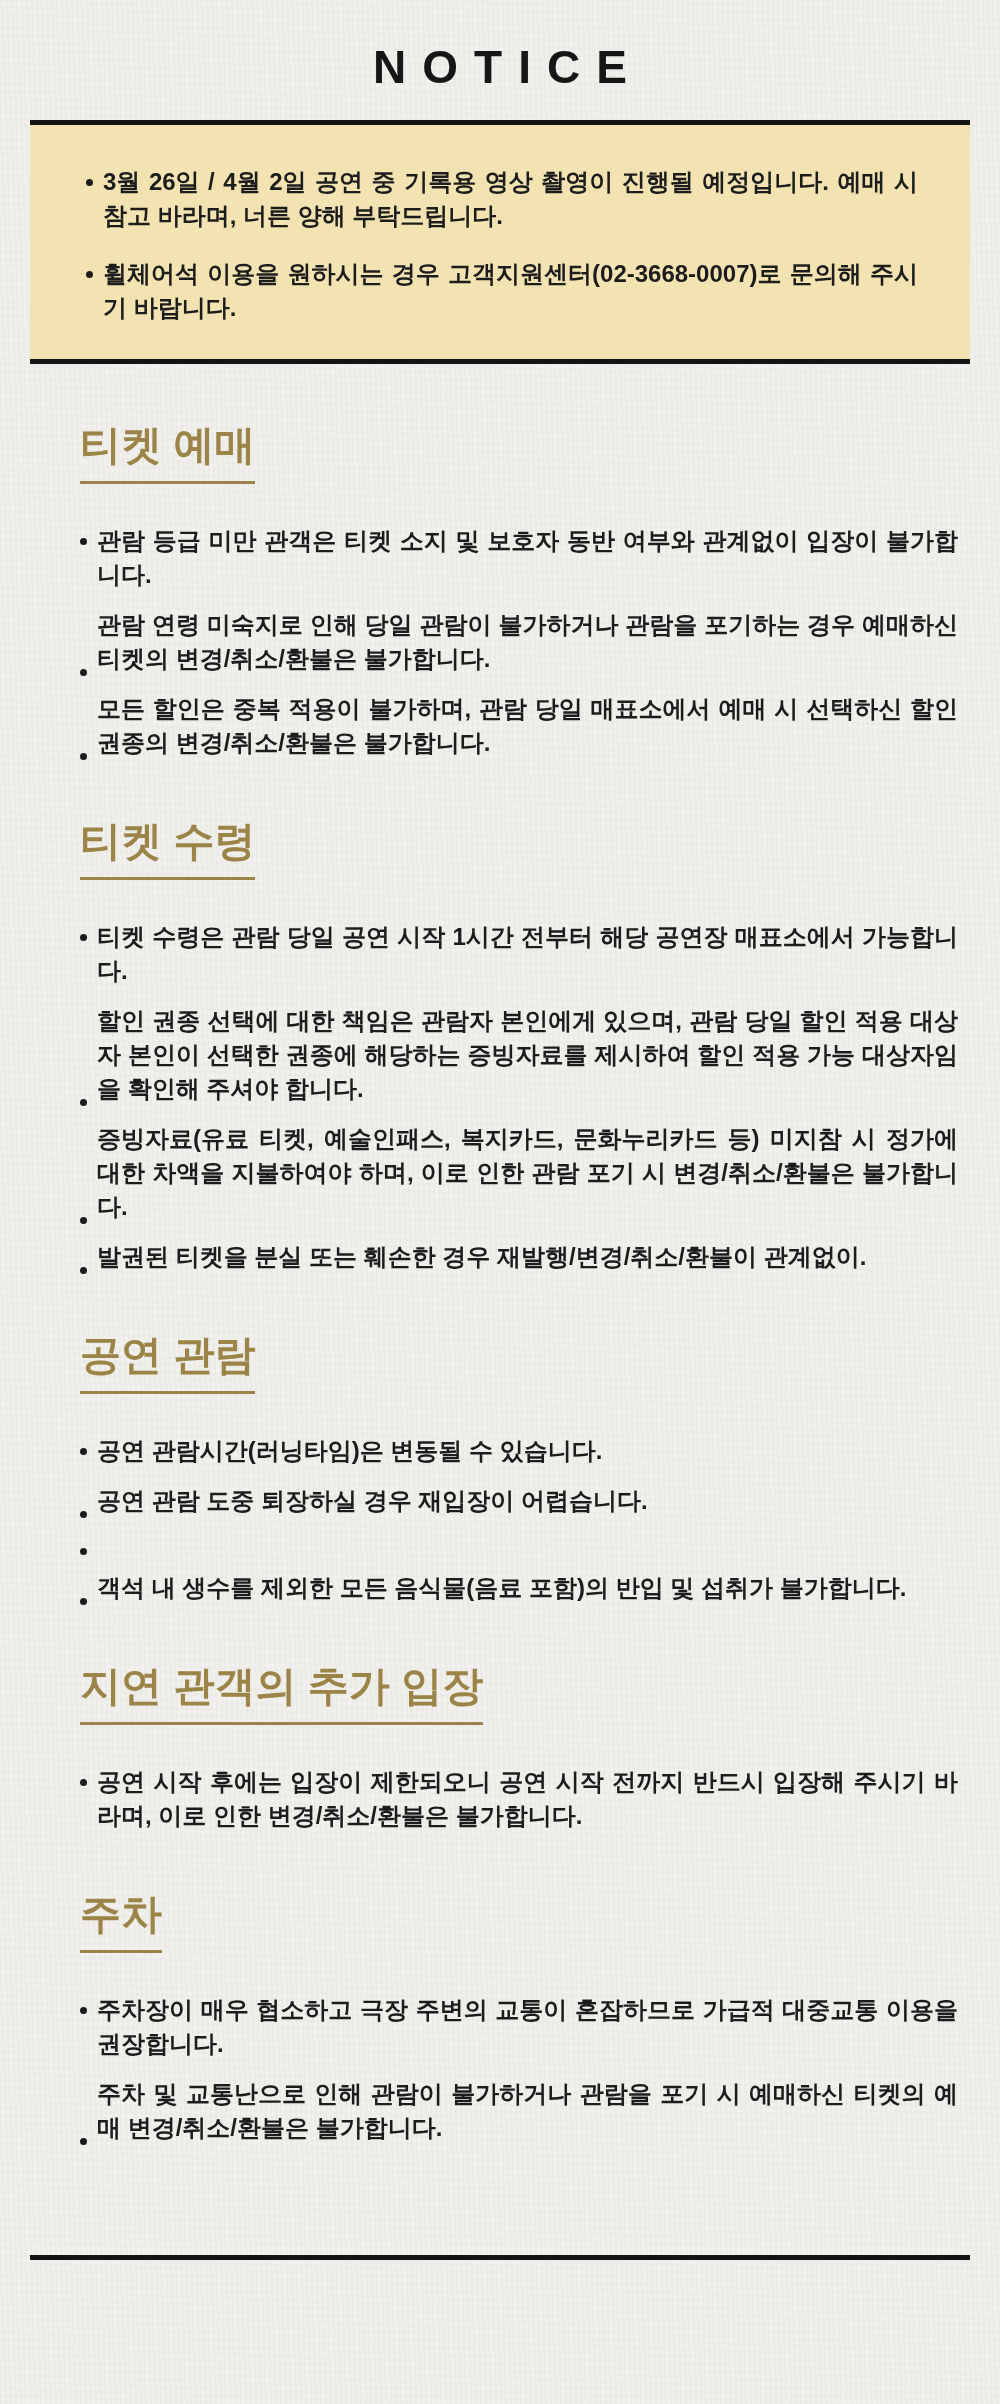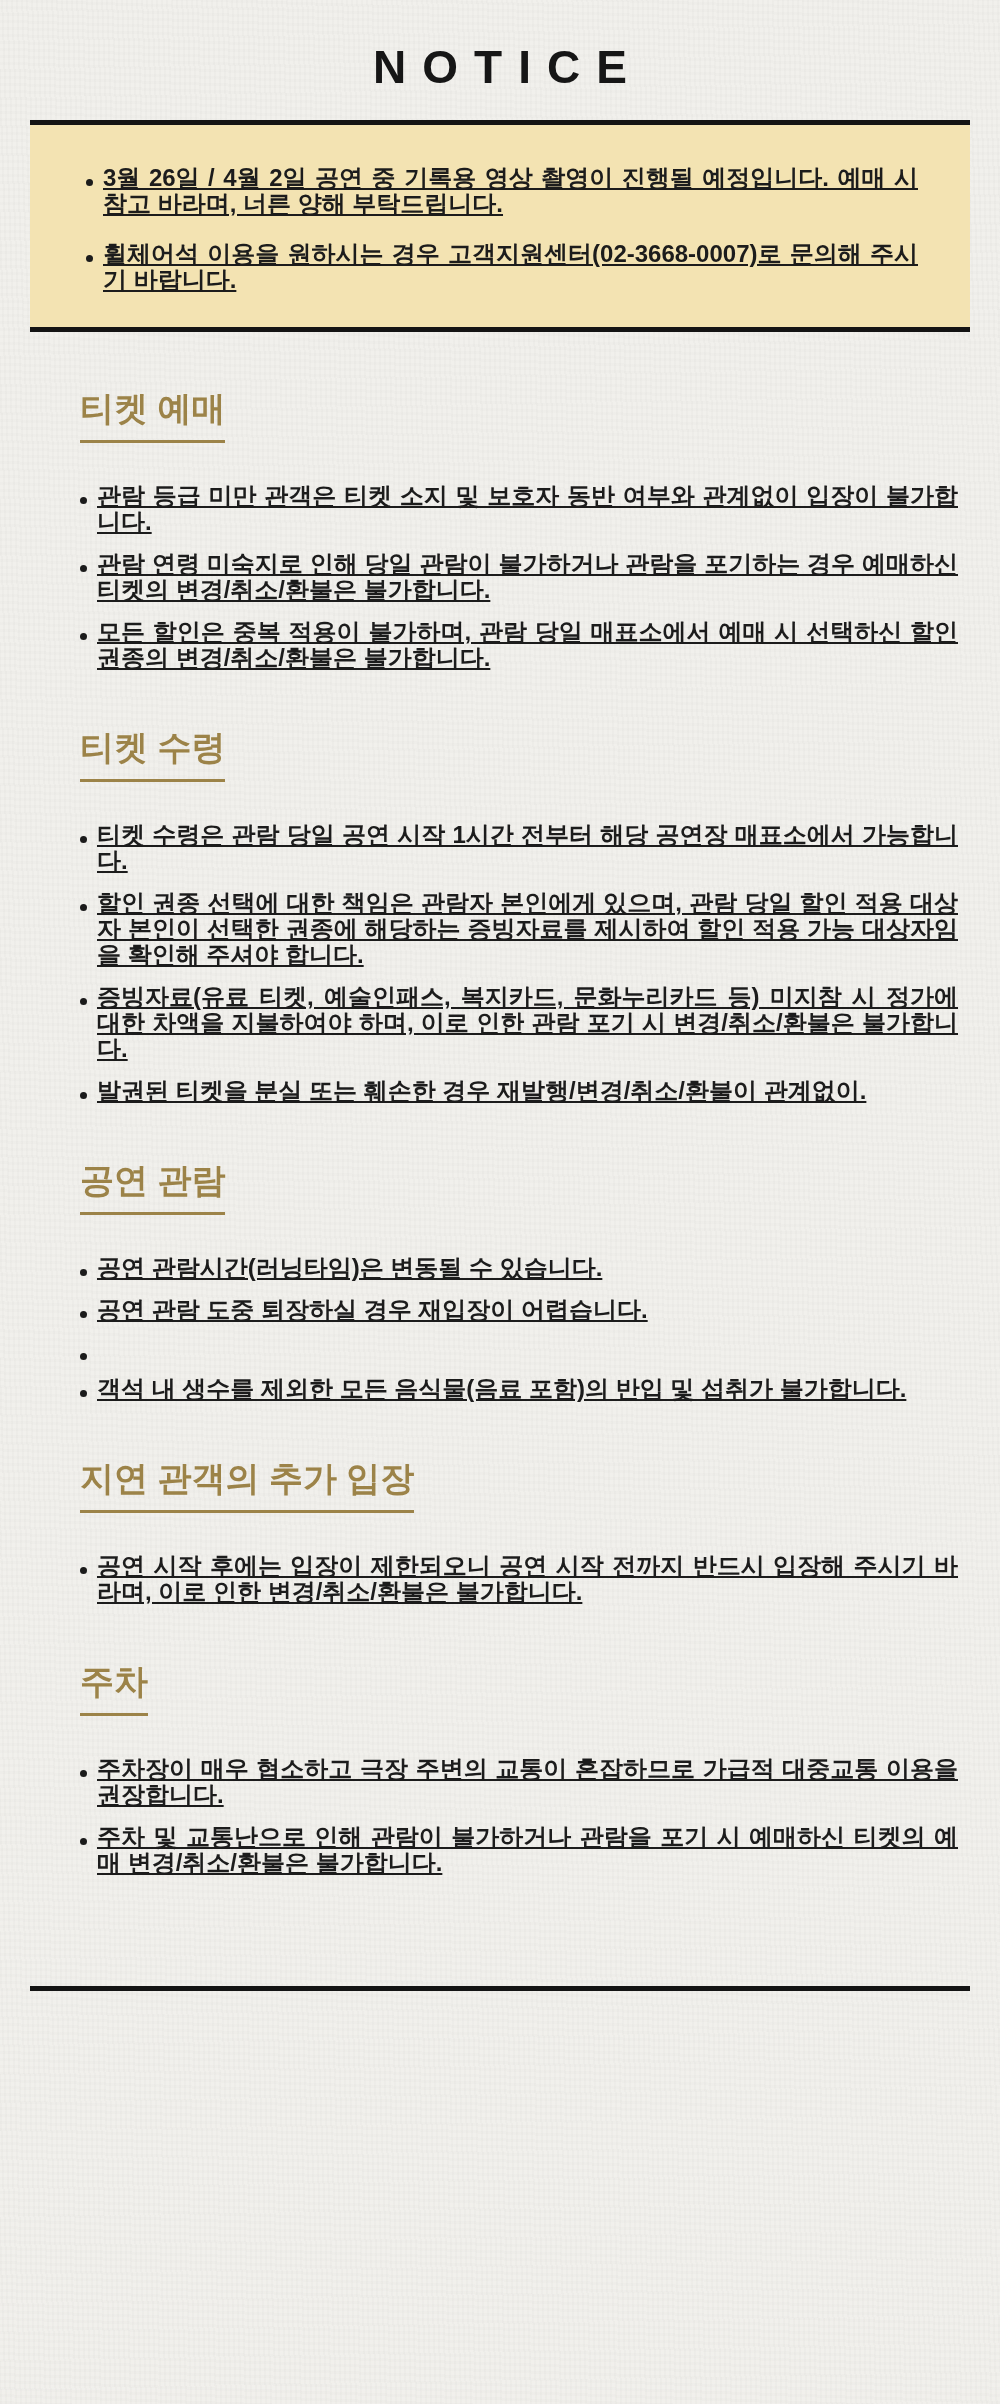--- a/index.html
+++ b/index.html
@@ -44,37 +44,36 @@
   .bullet-dot{
     flex:none;
     width:7px;height:7px;
     border-radius:50%;
     background:#1b1b1b;
     margin:14px 10px 0 0;
   }
   .bullet-text{
     margin:0;
     font-size:24px;
-    line-height:26px;
+    line-height:34px;
     font-weight:700;
     color:#1c1c1c;
     text-align:justify;
-    text-decoration:underline;
   }
   .section{margin:0 42px 0 80px;}
   .section-title{
     display:inline-block;
     margin:54px 0 40px;
     padding-bottom:8px;
-    font-size:34px;
+    font-size:41px;
     font-weight:700;
     color:#9c8348;
     border-bottom:3px solid #9c8348;
   }
-  .section .bullet-row + .bullet-row{margin-top:16px;}
+  .section .bullet-row + .bullet-row{margin-top:16px;align-items:flex-end;}
   .footer-rule{margin-top:110px;}
 </style>
 </head>
 <body>
 
 <div class="page">
 
   <h1 class="page-title">NOTICE</h1>
 
   <div class="rule"></div>

